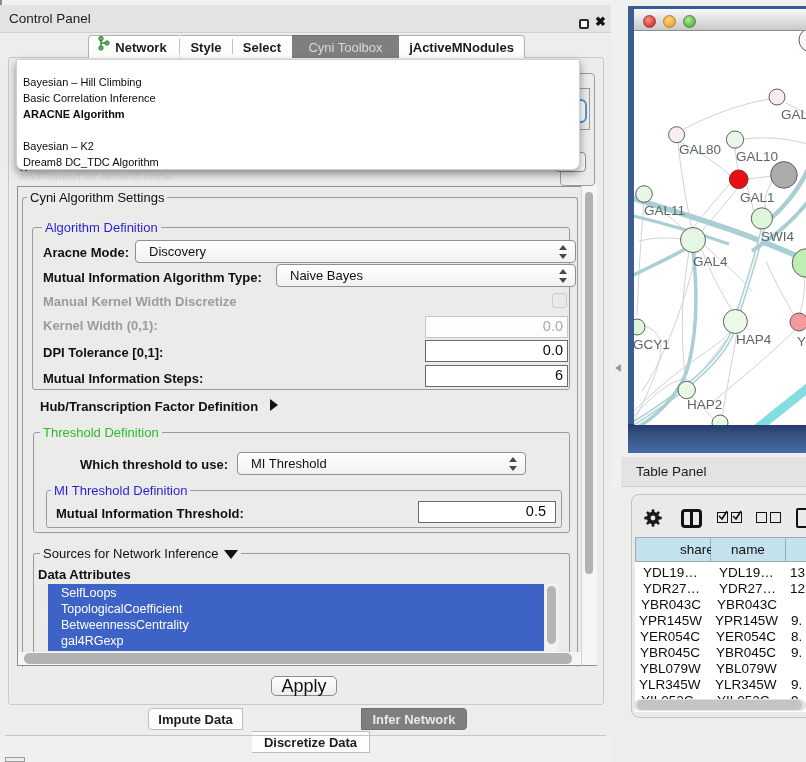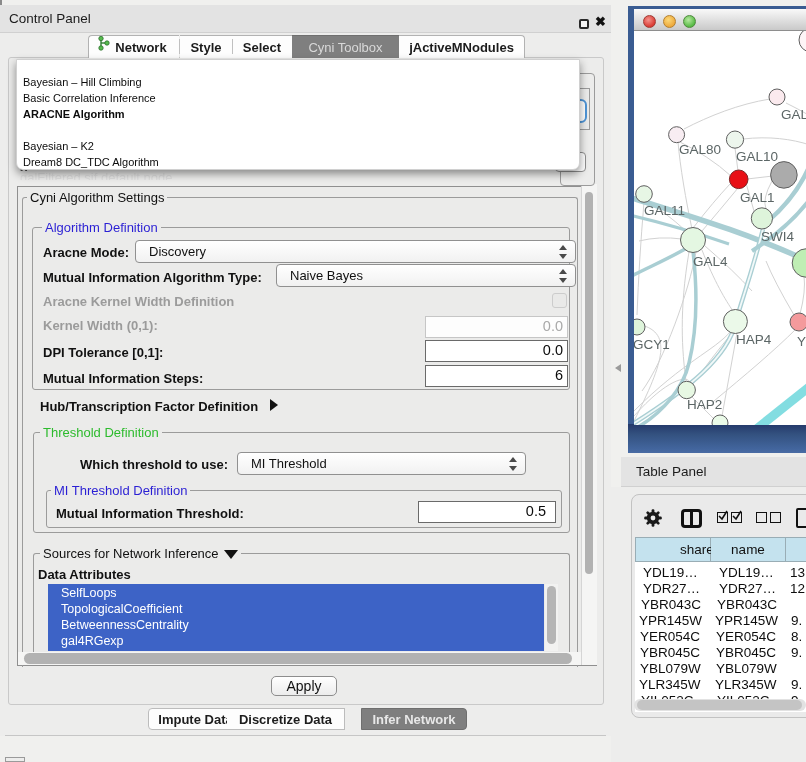--- a/index.html
+++ b/index.html
@@ -32,21 +32,21 @@
 .spin { position:absolute; right:8px; top:4px; width:9px; height:14px; }
 .spin:before { content:""; position:absolute; left:1px; top:0; border-left:4px solid transparent; border-right:4px solid transparent; border-bottom:5px solid #4a4a4a; }
 .spin:after { content:""; position:absolute; left:1px; bottom:0; border-left:4px solid transparent; border-right:4px solid transparent; border-top:5px solid #4a4a4a; }
 .field { position:absolute; height:22px; background:#fff; border:1.5px solid #6a6a6a; font-size:14.5px; color:#0a0a0a; text-align:right; line-height:19px; padding-right:4px; }
 .field.dis { background:#fdfdfd; border:1px solid #c6c6c6; color:#a9a9a9; }
 
 #popup { left:16px; top:59px; width:564px; height:111px; background:#ffffff; border:1px solid #d0d0d0; border-radius:0 0 7px 7px; box-shadow:0 4px 9px rgba(0,0,0,0.42); }
 #popup .prompt { position:absolute; left:0; top:2px; width:100%; text-align:center; font-size:13px; font-weight:bold; color:#b5b5b5; }
 #popup .item { position:absolute; left:6px; font-size:11px; color:#0c0c0c; }
 
-#apply { left:271px; top:676px; width:66px; height:20px; background:linear-gradient(#ffffff,#ececec); border:1px solid #8d8d8d; border-radius:5px; text-align:center; font-size:14px; color:#111; line-height:18px; }
+#apply { left:271px; top:676px; width:66px; height:20px; background:linear-gradient(#ffffff,#ececec); border:1px solid #8d8d8d; border-radius:5px; text-align:center; font-size:18px; color:#111; line-height:18px; }
 .btab { top:708px; height:22px; font-size:13px; font-weight:bold; color:#1d1d1d; text-align:center; line-height:22px; background:#fdfdfd; border:1px solid #bcbcbc; }
 
 #netwin { left:628px; top:6px; width:178px; height:447px; background:#3a5c92; }
 #netband { left:628px; top:424px; width:178px; height:29px; background:linear-gradient(#24386a,#33517f 35%,#42659d 85%,#4a6ca4); }
 #nettitle { left:634px; top:9px; width:172px; height:22px; background:linear-gradient(#f9f9f9,#c9c9c9); border-bottom:1px solid #8e8e8e; }
 .tl { position:absolute; top:15px; width:13px; height:13px; border-radius:50%; }
 #canvas { left:634px; top:31px; width:172px; height:394px; background:#ffffff; overflow:hidden; }
 #tp-head { left:621px; top:457px; width:185px; height:30px; background:#e3e3e3; border-bottom:1px solid #d0d0d0; }
 #tp-title { left:636px; top:464px; font-size:13.5px; color:#1c1c1c; }
 #tp-body { left:611px; top:487px; width:195px; height:275px; background:#ededec; }
@@ -88,21 +88,21 @@
   <div class="glabel" style="left:4px;color:#111;">Cyni Algorithm Settings</div>
 </div>
 
 <div class="group abs" style="left:32px;top:227px;width:538px;height:163px;">
   <div class="glabel" style="left:9px;color:#2a1fd4;">Algorithm Definition</div>
 </div>
 <div class="row-label abs" style="left:43px;top:245px;">Aracne Mode:</div>
 <div class="combo abs" style="left:135px;top:240px;width:441px;">Discovery<span class="spin"></span></div>
 <div class="row-label abs" style="left:43px;top:270px;">Mutual Information Algorithm Type:</div>
 <div class="combo abs" style="left:276px;top:264px;width:300px;">Naive Bayes<span class="spin"></span></div>
-<div class="row-label abs" style="left:43px;top:294px;color:#9b9b9b;">Aracne Kernel Width Definition</div>
+<div class="row-label abs" style="left:43px;top:294px;color:#9b9b9b;">Manual Kernel Width Discretize</div>
 <div class="abs" style="left:552px;top:293px;width:15px;height:15px;background:#e9e9e8;border:1px solid #cccccc;border-radius:3px;"></div>
 <div class="row-label abs" style="left:43px;top:318px;color:#9b9b9b;">Kernel Width (0,1):</div>
 <div class="field dis abs" style="left:425px;top:316px;width:143px;">0.0</div>
 <div class="row-label abs" style="left:43px;top:345px;">DPI Tolerance [0,1]:</div>
 <div class="field abs" style="left:425px;top:340px;width:143px;">0.0</div>
 <div class="row-label abs" style="left:43px;top:371px;">Mutual Information Steps:</div>
 <div class="field abs" style="left:425px;top:365px;width:143px;">6</div>
 <div class="row-label abs" style="left:40px;top:399px;font-size:13px;">Hub/Transcription Factor Definition</div>
 <div class="abs" style="left:270px;top:399px;width:0;height:0;border-top:6px solid transparent;border-bottom:6px solid transparent;border-left:8px solid #111;"></div>
 
@@ -127,21 +127,21 @@
 <div class="abs" style="left:545px;top:584px;width:13px;height:67px;background:#f2f2f1;"></div>
 <div class="abs" style="left:547px;top:586px;width:9px;height:58px;background:#b5b5b5;border-radius:5px;"></div>
 
 <div class="abs" style="left:581px;top:184px;width:16px;height:481px;background:#f5f5f4;border-left:1px solid #d5d5d5;"></div>
 <div class="abs" style="left:585px;top:192px;width:8px;height:382px;background:#b2b2b2;border-radius:5px;"></div>
 
 <div class="abs" style="left:18px;top:652px;width:563px;height:13px;background:#f5f5f4;"></div>
 <div class="abs" style="left:24px;top:653px;width:548px;height:11px;background:#b2b2b2;border-radius:6px;"></div>
 
 <div class="btab abs" style="left:148px;width:95px;border-radius:4px 0 0 4px;">Impute Data</div>
-<div class="btab abs" style="left:227px;width:118px;border-left:none;">Discretize Data</div>
+<div class="btab abs" style="left:252px;width:118px;border-left:none;margin-top:23px;">Discretize Data</div>
 <div class="btab abs" style="left:361px;width:106px;background:#7f7f7f;color:#e8e8e8;border-color:#6f6f6f;border-radius:0 4px 4px 0;">Infer Network</div>
 <div class="abs" style="left:5px;top:735px;width:601px;height:1px;background:#c6c6c6;"></div>
 
 <div id="apply" class="abs">Apply</div>
 
 <div class="abs" style="left:560px;top:73px;width:35px;height:113px;border:1px solid #9b9b9b;border-radius:4px;background:#ececeb;"></div>
 <div class="abs" style="left:565px;top:88px;width:25px;height:42px;border:1px solid #9b9b9b;background:#ececeb;"></div>
 <div class="abs" style="left:555px;top:99px;width:32px;height:24px;border:2.5px solid #4e94d6;border-radius:6px;background:#fff;"></div>
 <div class="abs" style="left:555px;top:152px;width:31px;height:20px;border:1px solid #8f8f8f;border-radius:4px;background:#fff;"></div>
 <div class="abs" style="left:20px;top:170px;width:560px;height:10px;overflow:hidden;font-size:13px;color:#dedede;">galFiltered.sif default node</div>

